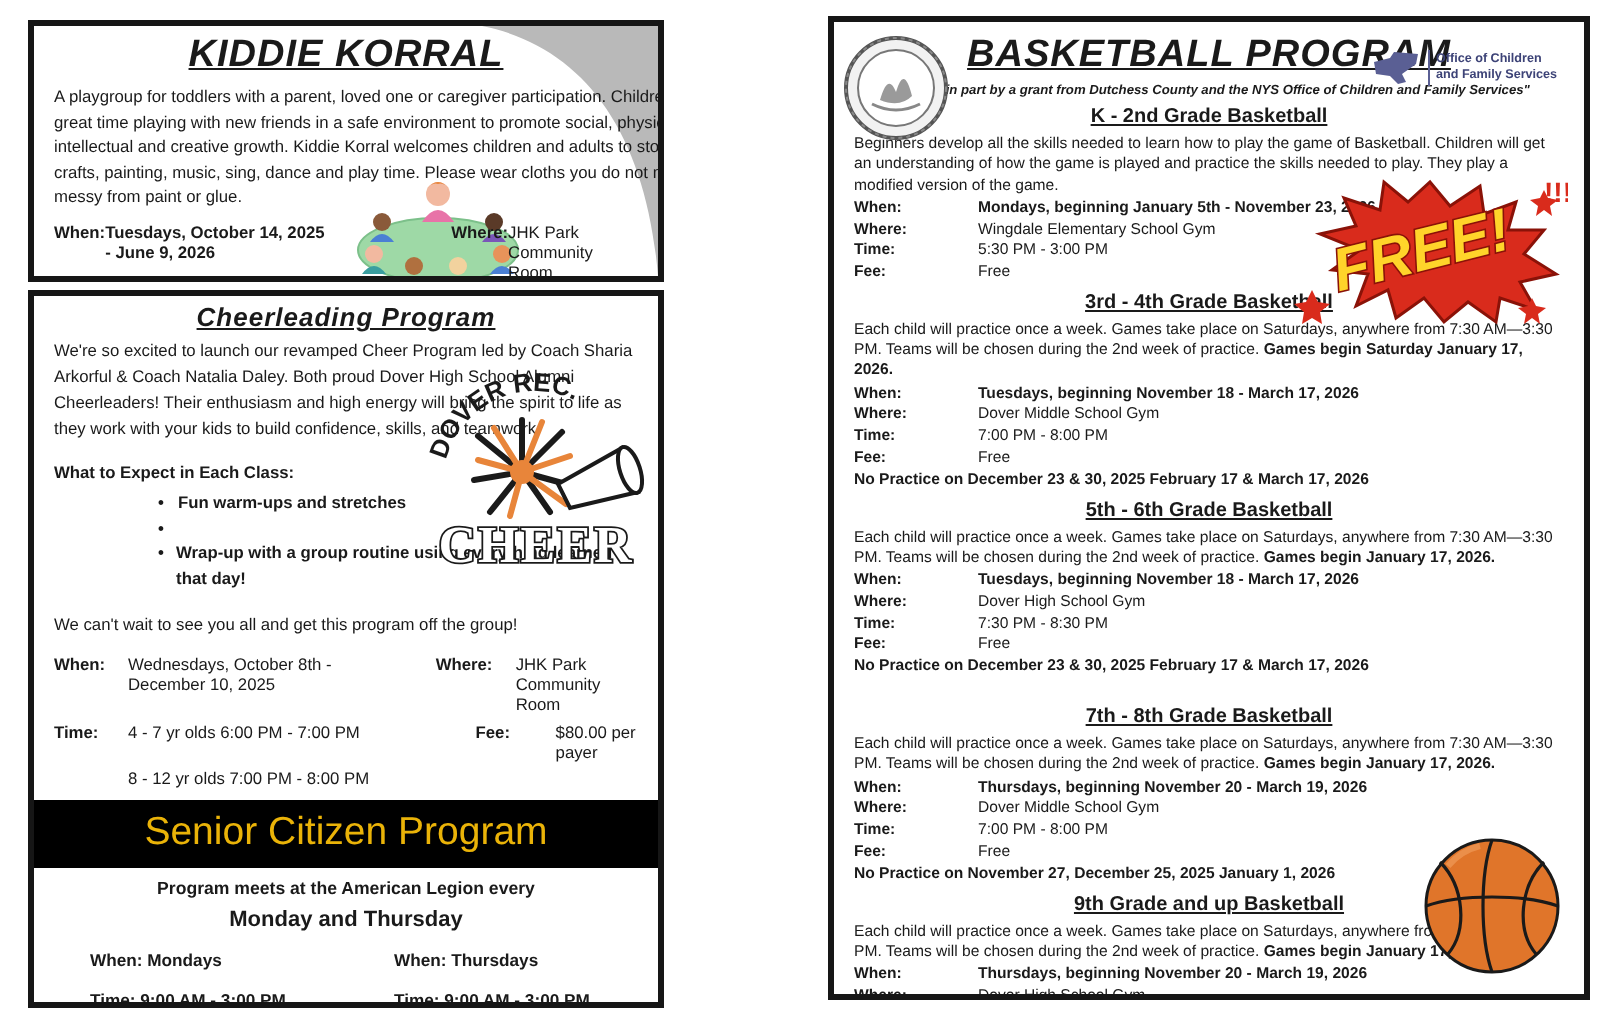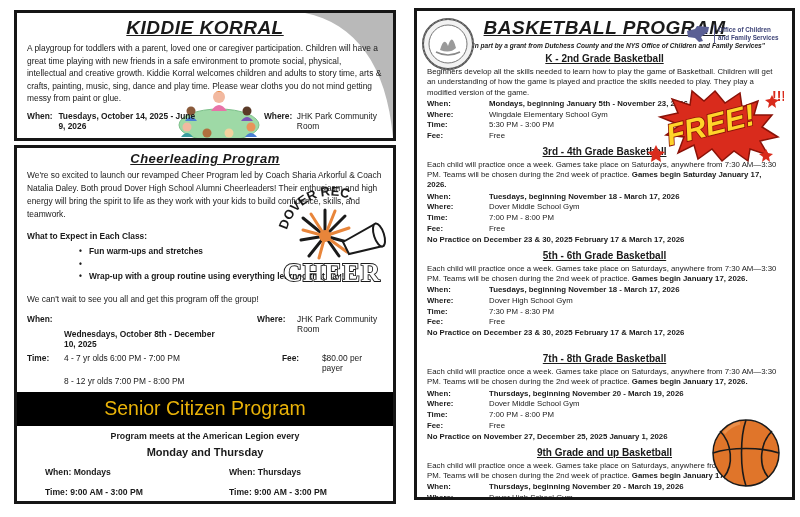--- a/index.html
+++ b/index.html
@@ -1,20 +1,20 @@
 <!DOCTYPE html>
 <html><head>
 <meta charset="utf-8">
 <style>
   * { margin:0; padding:0; box-sizing:border-box; }
   body { background:#ffffff; font-family:"Liberation Sans", sans-serif; color:#1a1a1a; }
   .canvas { position:relative; width:800px; height:517px; background:#ffffff; overflow:hidden; }
 
   
-  .page-left { position:absolute; left:14px; top:10px; width:382px; height:498px; }
+  .page-left { position:absolute; left:14px; top:10px; width:318px; height:498px; }
   .kiddie-box { position:relative; border:3px solid #161616; height:131px; background:#fff; padding:4px 10px 0 10px; overflow:hidden; }
   .corner-swoosh { position:absolute; top:0; right:0; width:88px; height:125px; }
   .box-title { text-align:center; font-size:19px; font-weight:bold; font-style:italic; text-decoration:underline; letter-spacing:.5px; }
   .kiddie-body { font-size:8.4px; line-height:1.5; margin-top:3px; width:355px; position:relative; z-index:2; }
   .kiddie-rows { position:relative; margin-top:6px; font-size:8.4px; z-index:2; }
   .krow { display:flex; margin-bottom:11px; }
   .krow .lbl { font-weight:bold; }
   .kcol-left { width:215px; display:flex; }
   .kcol-left .lbl { width:36px; }
   .kcol-right { display:flex; }
@@ -26,21 +26,21 @@
   .cheer-body { font-size:8.4px; line-height:1.55; margin-top:3px; }
   .expect-head { font-size:8.4px; font-weight:bold; margin-top:10px; }
   .bullets { margin-top:4px; }
   .bullet { display:flex; font-size:8.4px; font-weight:bold; line-height:1.5; padding-left:52px; }
   .bullet .dot { width:10px; }
   .closing { font-size:8.4px; margin-top:11px; }
   .cheer-rows { margin-top:10px; font-size:8.4px; }
   .crow { display:flex; margin-bottom:4px; }
   .crow .c1 { width:230px; display:flex; }
   .crow .c1 .lbl { font-weight:bold; width:37px; flex:none; }
-  .crow .c1 .val-b { font-weight:bold;margin-top:15px; }
+  .crow .c1 .val-b { font-weight:normal; }
   .crow .c2 { display:flex; }
   .crow .c2 .lbl { font-weight:bold; width:40px; flex:none; }
   .indent2 { padding-left:37px; font-size:8.4px; margin-top:-1px; }
   .cheer-logo { position:absolute; right:2px; top:36px; width:118px; height:104px; }
 
   .senior-banner { background:#000; color:#eab308; text-align:center; font-size:19.5px; padding:5px 0 6px 0; margin-top:6px; }
   .senior-sec { padding:5px 10px 0 10px; }
   .sr-center-b { text-align:center; font-size:8.8px; font-weight:bold; }
   .sr-center-xl { text-align:center; font-size:11px; font-weight:bold; margin-top:5px; }
   .sr-cols { display:flex; margin-top:9px; }

